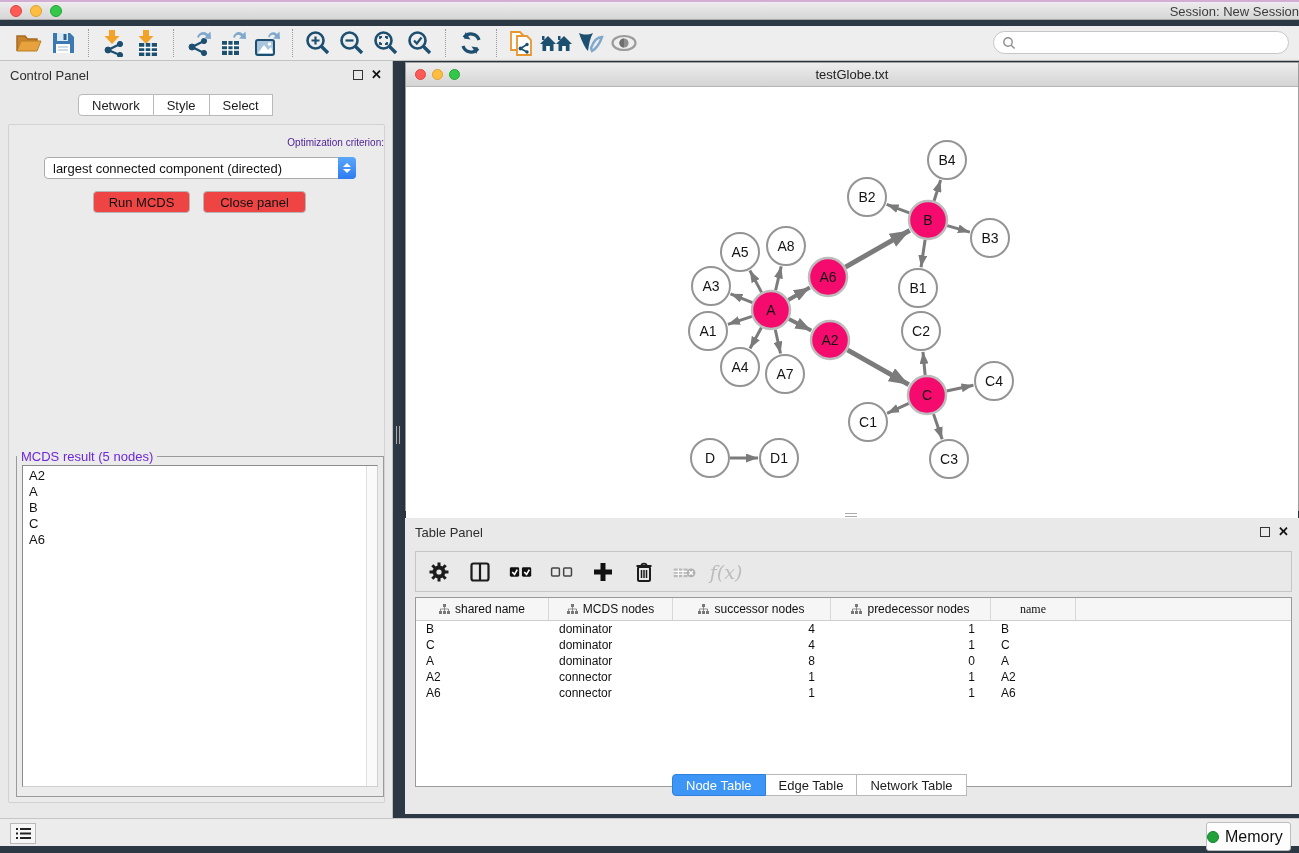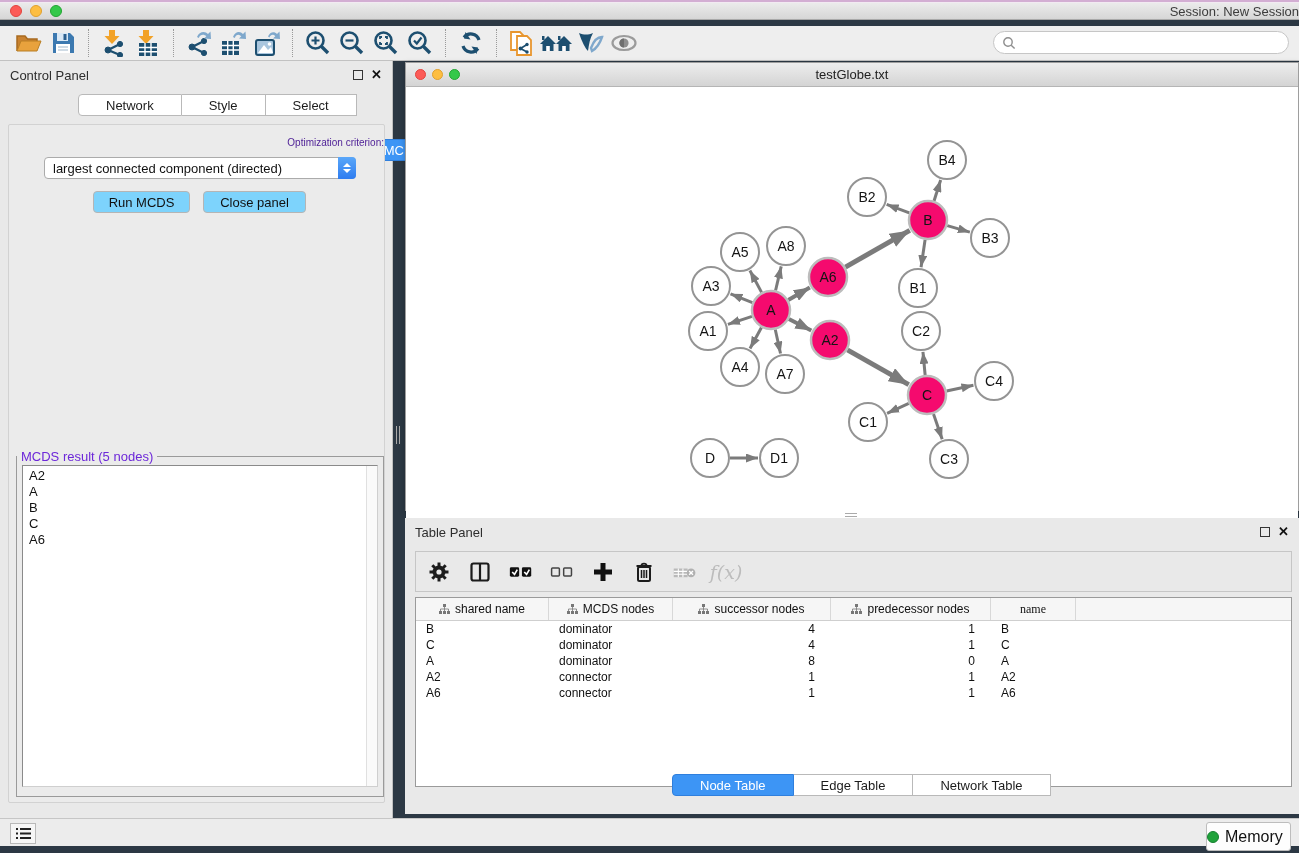--- a/index.html
+++ b/index.html
@@ -30,37 +30,37 @@
 
   
   .control-panel { position:absolute; left:0; top:61px; width:393px; height:757px; background:#e9e9e9; border-right:1px solid #c0c0c0; }
   .panel-head { position:relative; height:28px; display:flex; align-items:center; padding:0 10px; }
   .panel-head .ph-title { font-size:13px; color:#2e2e2e; }
   .ph-icons { position:absolute; right:10px; top:0; height:100%; display:flex; align-items:center; gap:8px; }
   .float-ic { width:10px; height:10px; border:1.5px solid #333; display:inline-block; }
   .close-ic { font-size:13px; font-weight:bold; color:#111; line-height:10px; }
 
   .tabs-row { position:absolute; left:78px; top:33px; height:22px; display:flex; }
-  .tab { height:22px; padding:0 27px; font-size:13px; display:flex; align-items:center; background:#fff;
+  .tab { height:22px; padding:0 13px; font-size:13px; display:flex; align-items:center; background:#fff;
       border:1px solid #b9b9b9; border-left:none; color:#1c1c1c; }
   .tab:first-child { border-left:1px solid #b9b9b9; border-radius:4px 0 0 4px; }
   .tab:last-child { border-radius:0 4px 4px 0;margin-top:45px; }
   .tab.sel { background:#3d95f5; border-color:#2f7fdd; color:#fff; }
 
   .cp-content { position:absolute; left:8px; top:63px; width:377px; height:679px; background:#ebebeb;
       border:1px solid #d2d2d2; border-radius:2px; }
   .opt-label { position:absolute; left:0; top:12px; width:100%; text-align:right; font-size:10px; color:#4c1d95; }
   .combo { position:absolute; left:35px; top:32px; width:312px; height:22px; background:#fff; border:1px solid #ababab;
       border-radius:4px; display:flex; align-items:center; }
   .combo .combo-text { flex:1; font-size:13px; padding-left:8px; color:#111; white-space:nowrap; overflow:hidden; }
   .combo .stepper { width:18px; height:22px; margin-right:-1px; background:linear-gradient(#5aa7f9,#2e7cf0);
       border-radius:0 4px 4px 0; display:flex; flex-direction:column; align-items:center; justify-content:center; gap:2px; }
   .stepper .up { width:0; height:0; border-left:4px solid transparent; border-right:4px solid transparent; border-bottom:4px solid #fff; }
   .stepper .dn { width:0; height:0; border-left:4px solid transparent; border-right:4px solid transparent; border-top:4px solid #fff; }
-  .btn { position:absolute; height:22px; background:#7dd3fc; border:1px solid #b5b5b5; border-radius:4px;
+  .btn { position:absolute; height:22px; background:#ef4444; border:1px solid #b5b5b5; border-radius:4px;
       font-size:13px; color:#111; display:flex; align-items:center; justify-content:center; }
   .groupbox { position:absolute; left:7px; top:331px; width:368px; height:341px; border:1px solid #9a9a9a; }
   .groupbox .legend { position:absolute; left:0; top:-8px; background:#ebebeb; padding:0 4px; font-size:13px; color:#6d28d9; }
   .listbox { position:absolute; left:5px; top:8px; width:356px; height:322px; background:#fff;
       border-top:1px solid #8a8a8a; border-left:1px solid #8a8a8a; border-right:1px solid #cfcfcf; border-bottom:1px solid #cfcfcf; }
   .listbox .items { position:absolute; left:0; top:2px; right:12px; }
   .listbox .item { font-size:13px; color:#111; padding:0 6px; height:16px; line-height:16px; }
   .vscroll { position:absolute; right:0; top:0; width:11px; height:100%; background:#fafafa; border-left:1px solid #e0e0e0; }
 
   .grip-v { position:absolute; left:396px; top:426px; width:6px; height:18px;

